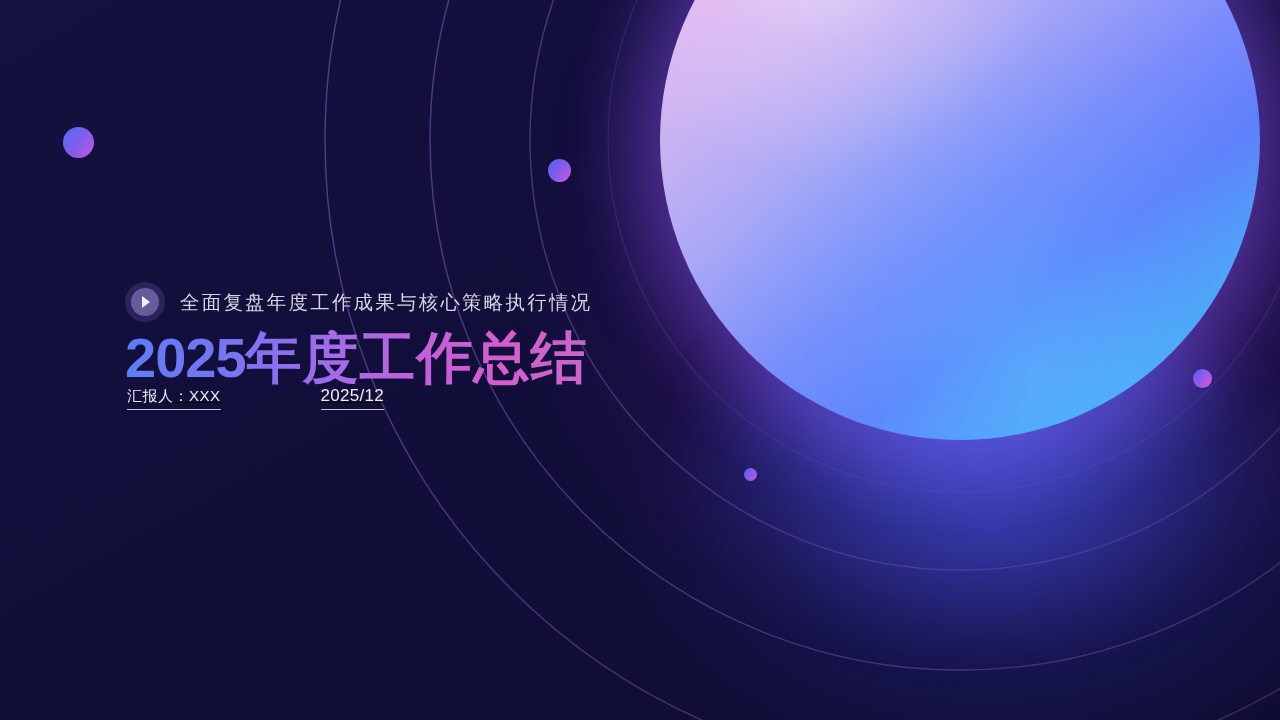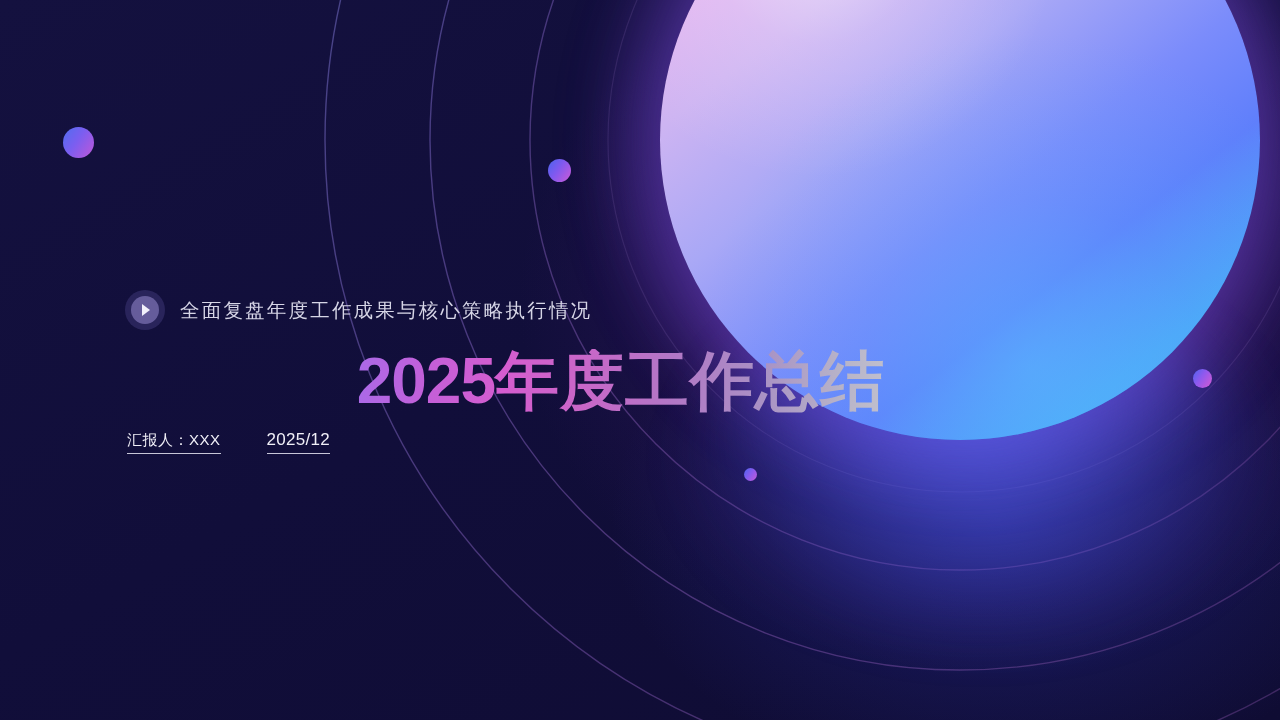--- a/index.html
+++ b/index.html
@@ -119,21 +119,21 @@
   }
   .dot-d {
     left: 744px; top: 468px; width: 13px; height: 13px;
     background: linear-gradient(125deg, #4c63ef 0%, #8a5bee 50%, #c45ad6 100%);
   }
 
   
   .content {
     position: absolute;
     left: 125px;
-    top: 288px;
+    top: 280px;
     width: 760px;
   }
 
   .subtitle-row {
     display: flex;
     align-items: center;
     gap: 15px;
     height: 44px;
   }
   .play-badge {
@@ -161,57 +161,56 @@
   }
   .subtitle {
     font-family: "Liberation Serif", "DejaVu Serif", serif;
     font-size: 19.5px;
     letter-spacing: 2.2px;
     color: #d6d5e6;
     white-space: nowrap;
   }
 
   .title {
-    margin-top: 17px;
+    margin-top: 6px;
     font-family: "Liberation Serif", "DejaVu Serif", serif;
-    font-size: 64px;
+    font-size: 56px;
     font-weight: 700;
     line-height: 1.0;
     letter-spacing: 1px;
     white-space: nowrap;
     background-image: linear-gradient(92deg,
         #5f7cf7 0%,
         #6f77f3 10%,
         #8a6ff0 20%,
         #a96ae8 30%,
         #c45fd8 40%,
         #d55dcf 50%,
         #c966c8 60%,
         #b277c6 72%,
         #a992c4 84%,
         #b7b3c8 94%,
         #c0bfcd 100%);
     -webkit-background-clip: text;
     background-clip: text;
     color: transparent;
-    text-align: right;
     -webkit-text-fill-color: transparent;
   }
   .title .num {
     font-family: "Liberation Sans", sans-serif;
     font-weight: 700;
     letter-spacing: -1px;
   }
 
   .meta-row {
-    margin-top: 16px;
     display: flex;
     align-items: baseline;
-    gap: 46px;
+    gap: 100px;
     padding-left: 2px;
+    text-decoration: underline;
   }
   .meta-item {
     font-family: "Liberation Sans", sans-serif;
     font-size: 15px;
     letter-spacing: 0.5px;
     color: #f0eff7;
     border-bottom: 1px solid rgba(232,230,245,0.85);
     padding-bottom: 3px;
     white-space: nowrap;
   }

